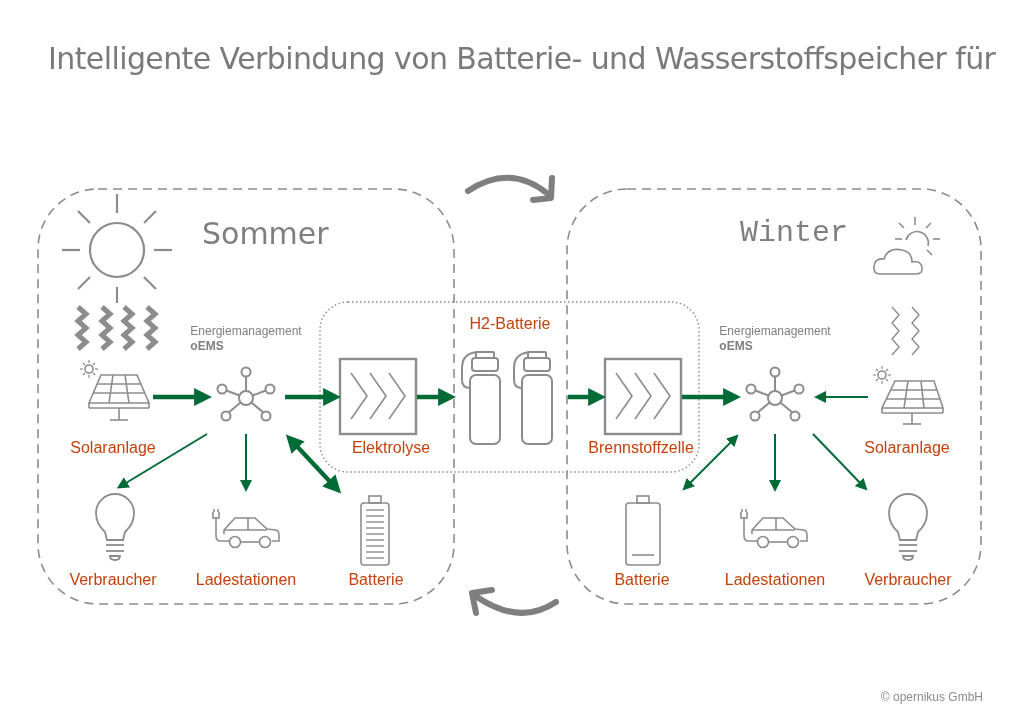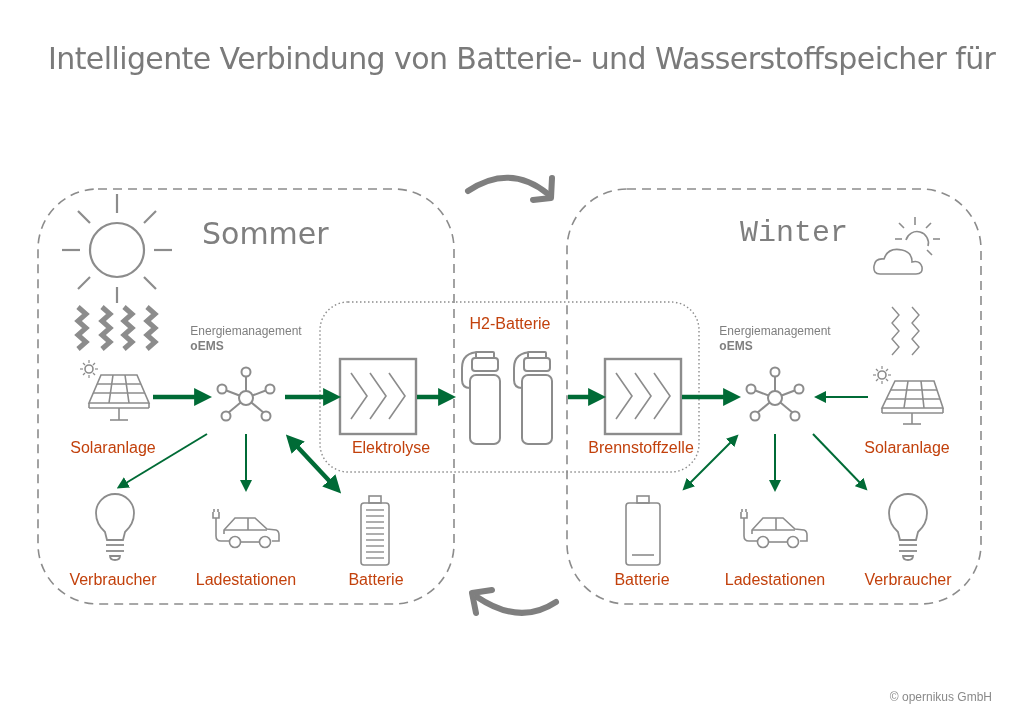--- a/index.html
+++ b/index.html
@@ -4,21 +4,21 @@
 <style>
   html, body { margin: 0; padding: 0; background: #ffffff; }
   body { width: 1021px; height: 718px; position: relative; overflow: hidden; font-family: "Liberation Sans", "DejaVu Sans", sans-serif; color: #7f7f7f; }
   .title { position: absolute; left: 48px; top: 40px; font-size: 30px; line-height: 38px; color: #7a7a7a; font-family: "DejaVu Sans", sans-serif; font-weight: normal; letter-spacing: -0.6px; margin: 0; }
   .title span { display: block; }
   svg.diagram { position: absolute; left: 0; top: 0; }
   .lbl { position: absolute; font-size: 16px; color: #c2410c; white-space: nowrap; transform: translateX(-50%); text-align: center; line-height: 14px; }
   .season { position: absolute; font-size: 30px; color: #7f7f7f; font-family: "DejaVu Sans", sans-serif; }
   .ems { position: absolute; font-size: 12px; color: #7f7f7f; transform: translateX(-50%); line-height: 15px; white-space: nowrap; }
   .ems b { display: block; font-weight: bold; }
-  .copy { position: absolute; right: 29px; top: 690px; font-size: 12px; color: #8a8a8a; }
+  .copy { position: absolute; right: 38px; top: 690px; font-size: 12px; color: #8a8a8a; }
 </style>
 </head>
 <body>
 
 <h1 class="title">
   <span>Intelligente Verbindung von Batterie- und Wasserstoffspeicher für</span>
 </h1>
 
 <svg class="diagram" width="1021" height="718" viewBox="0 0 1021 718">
   <defs>

